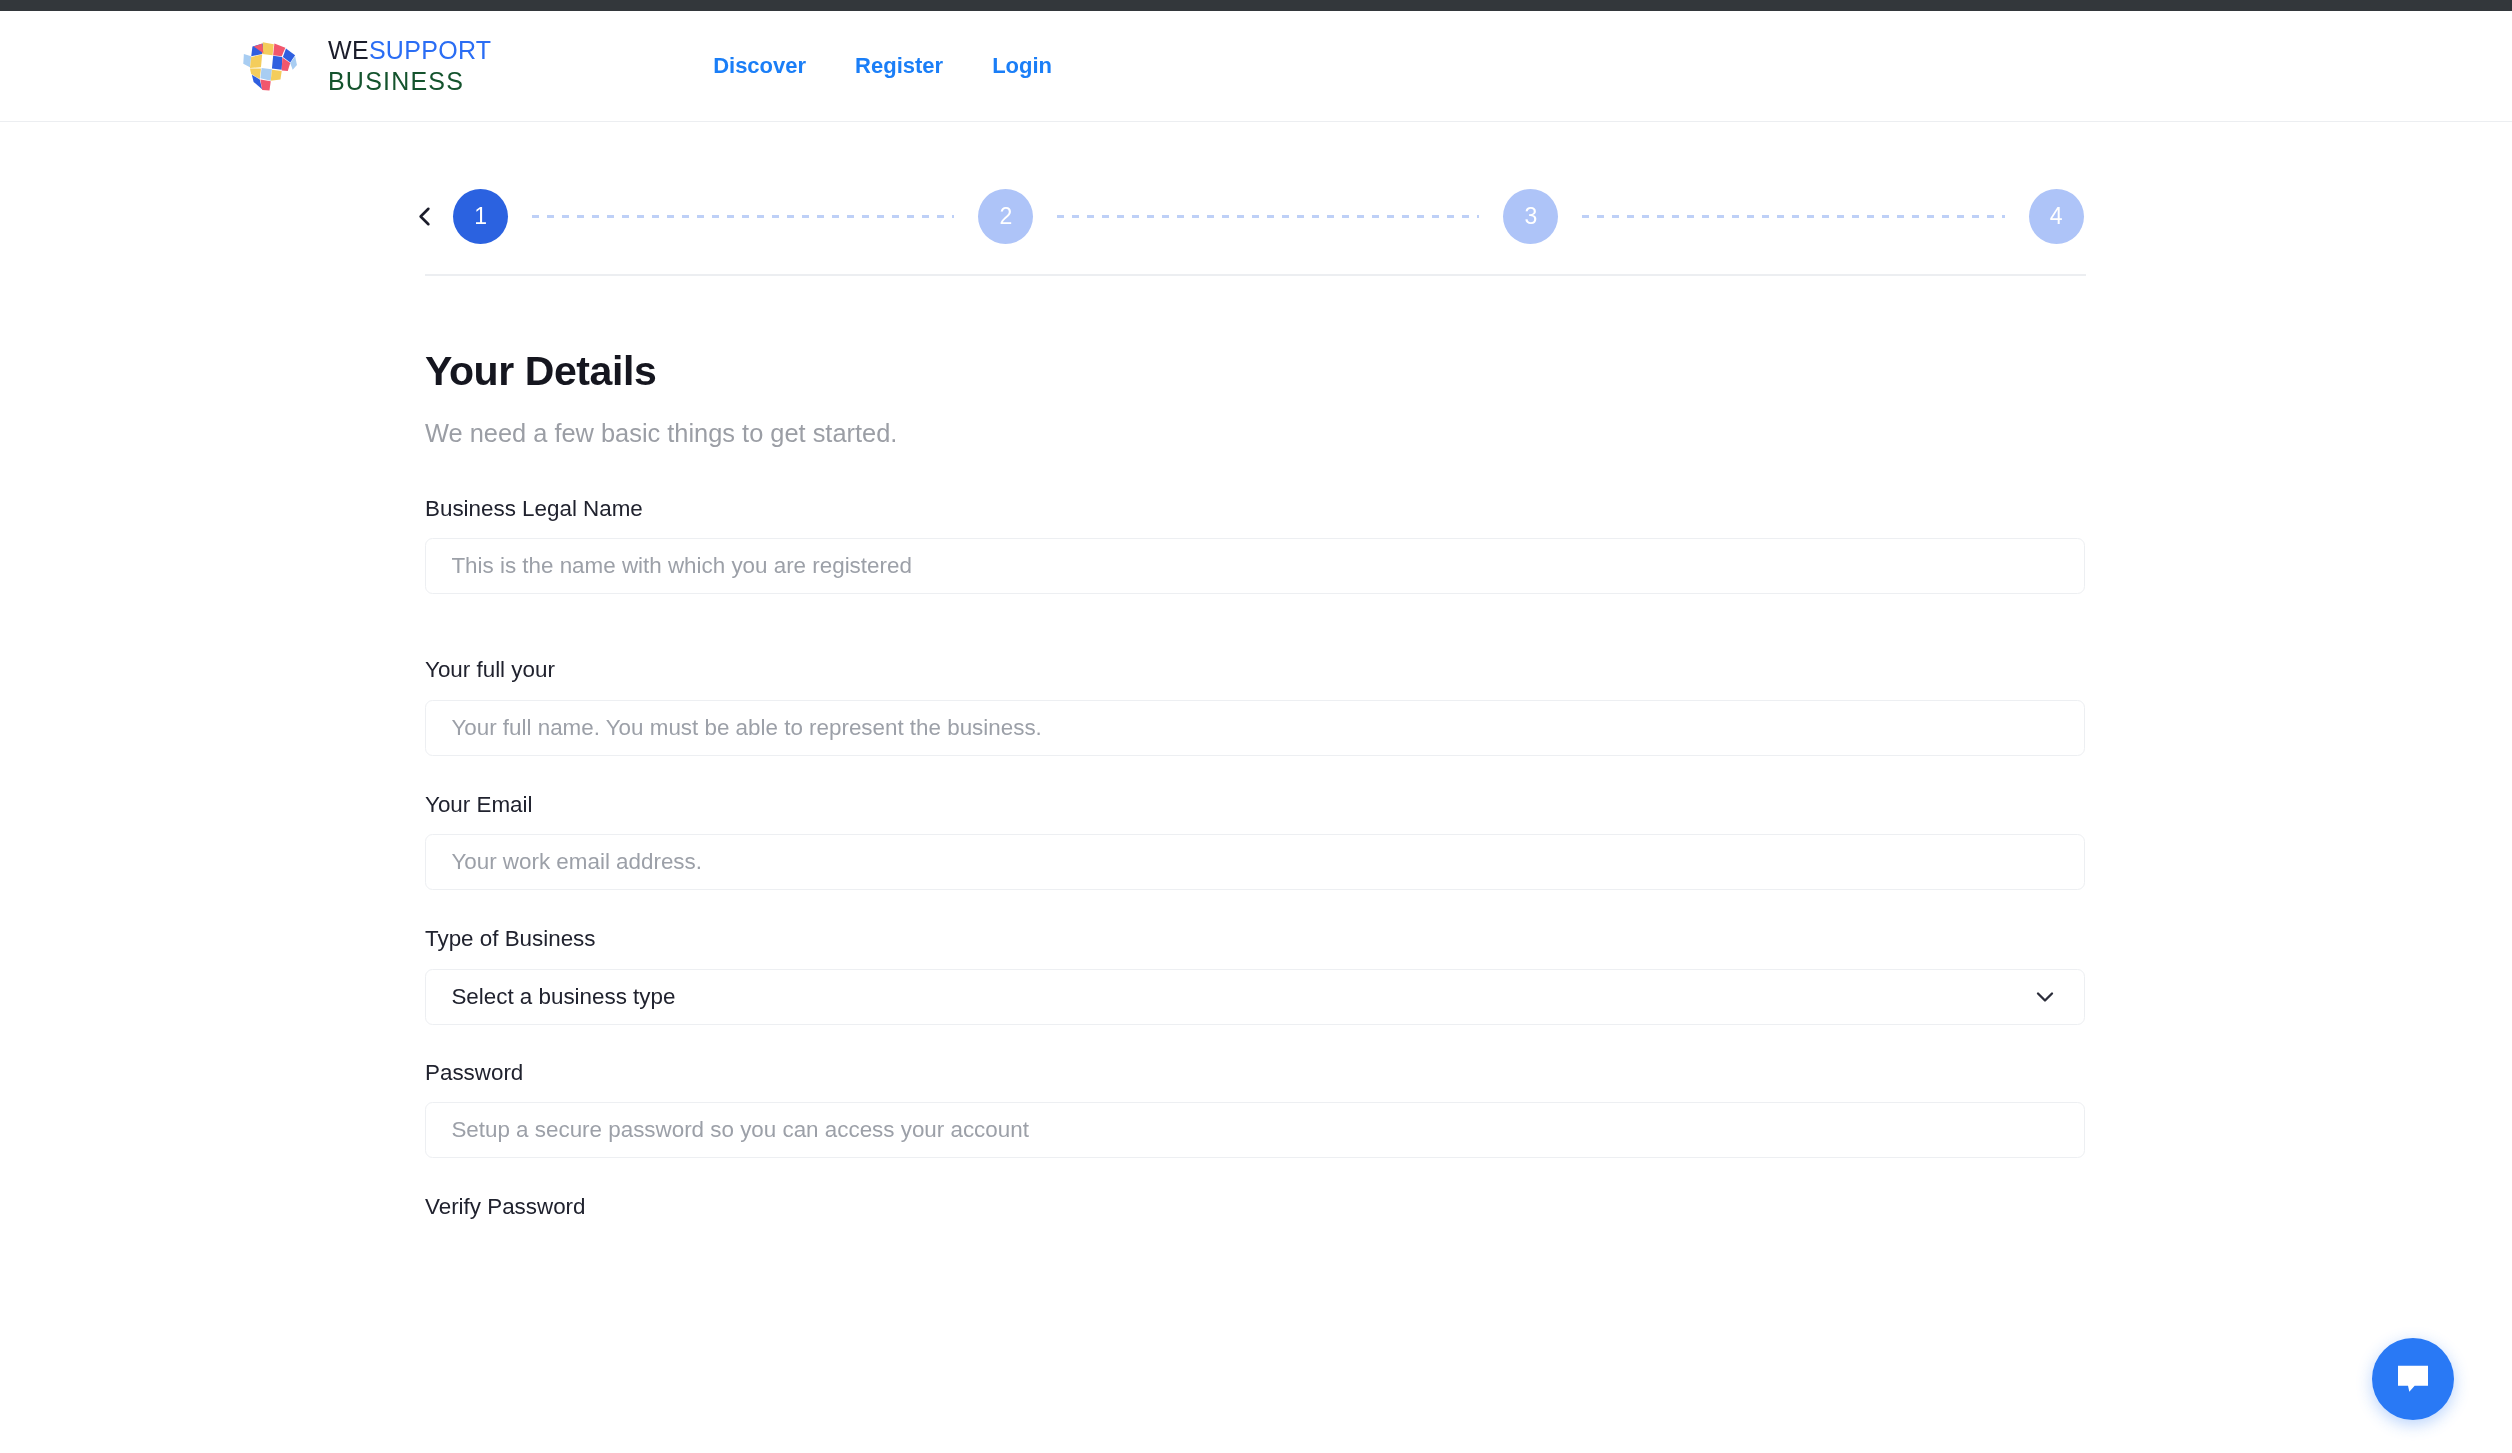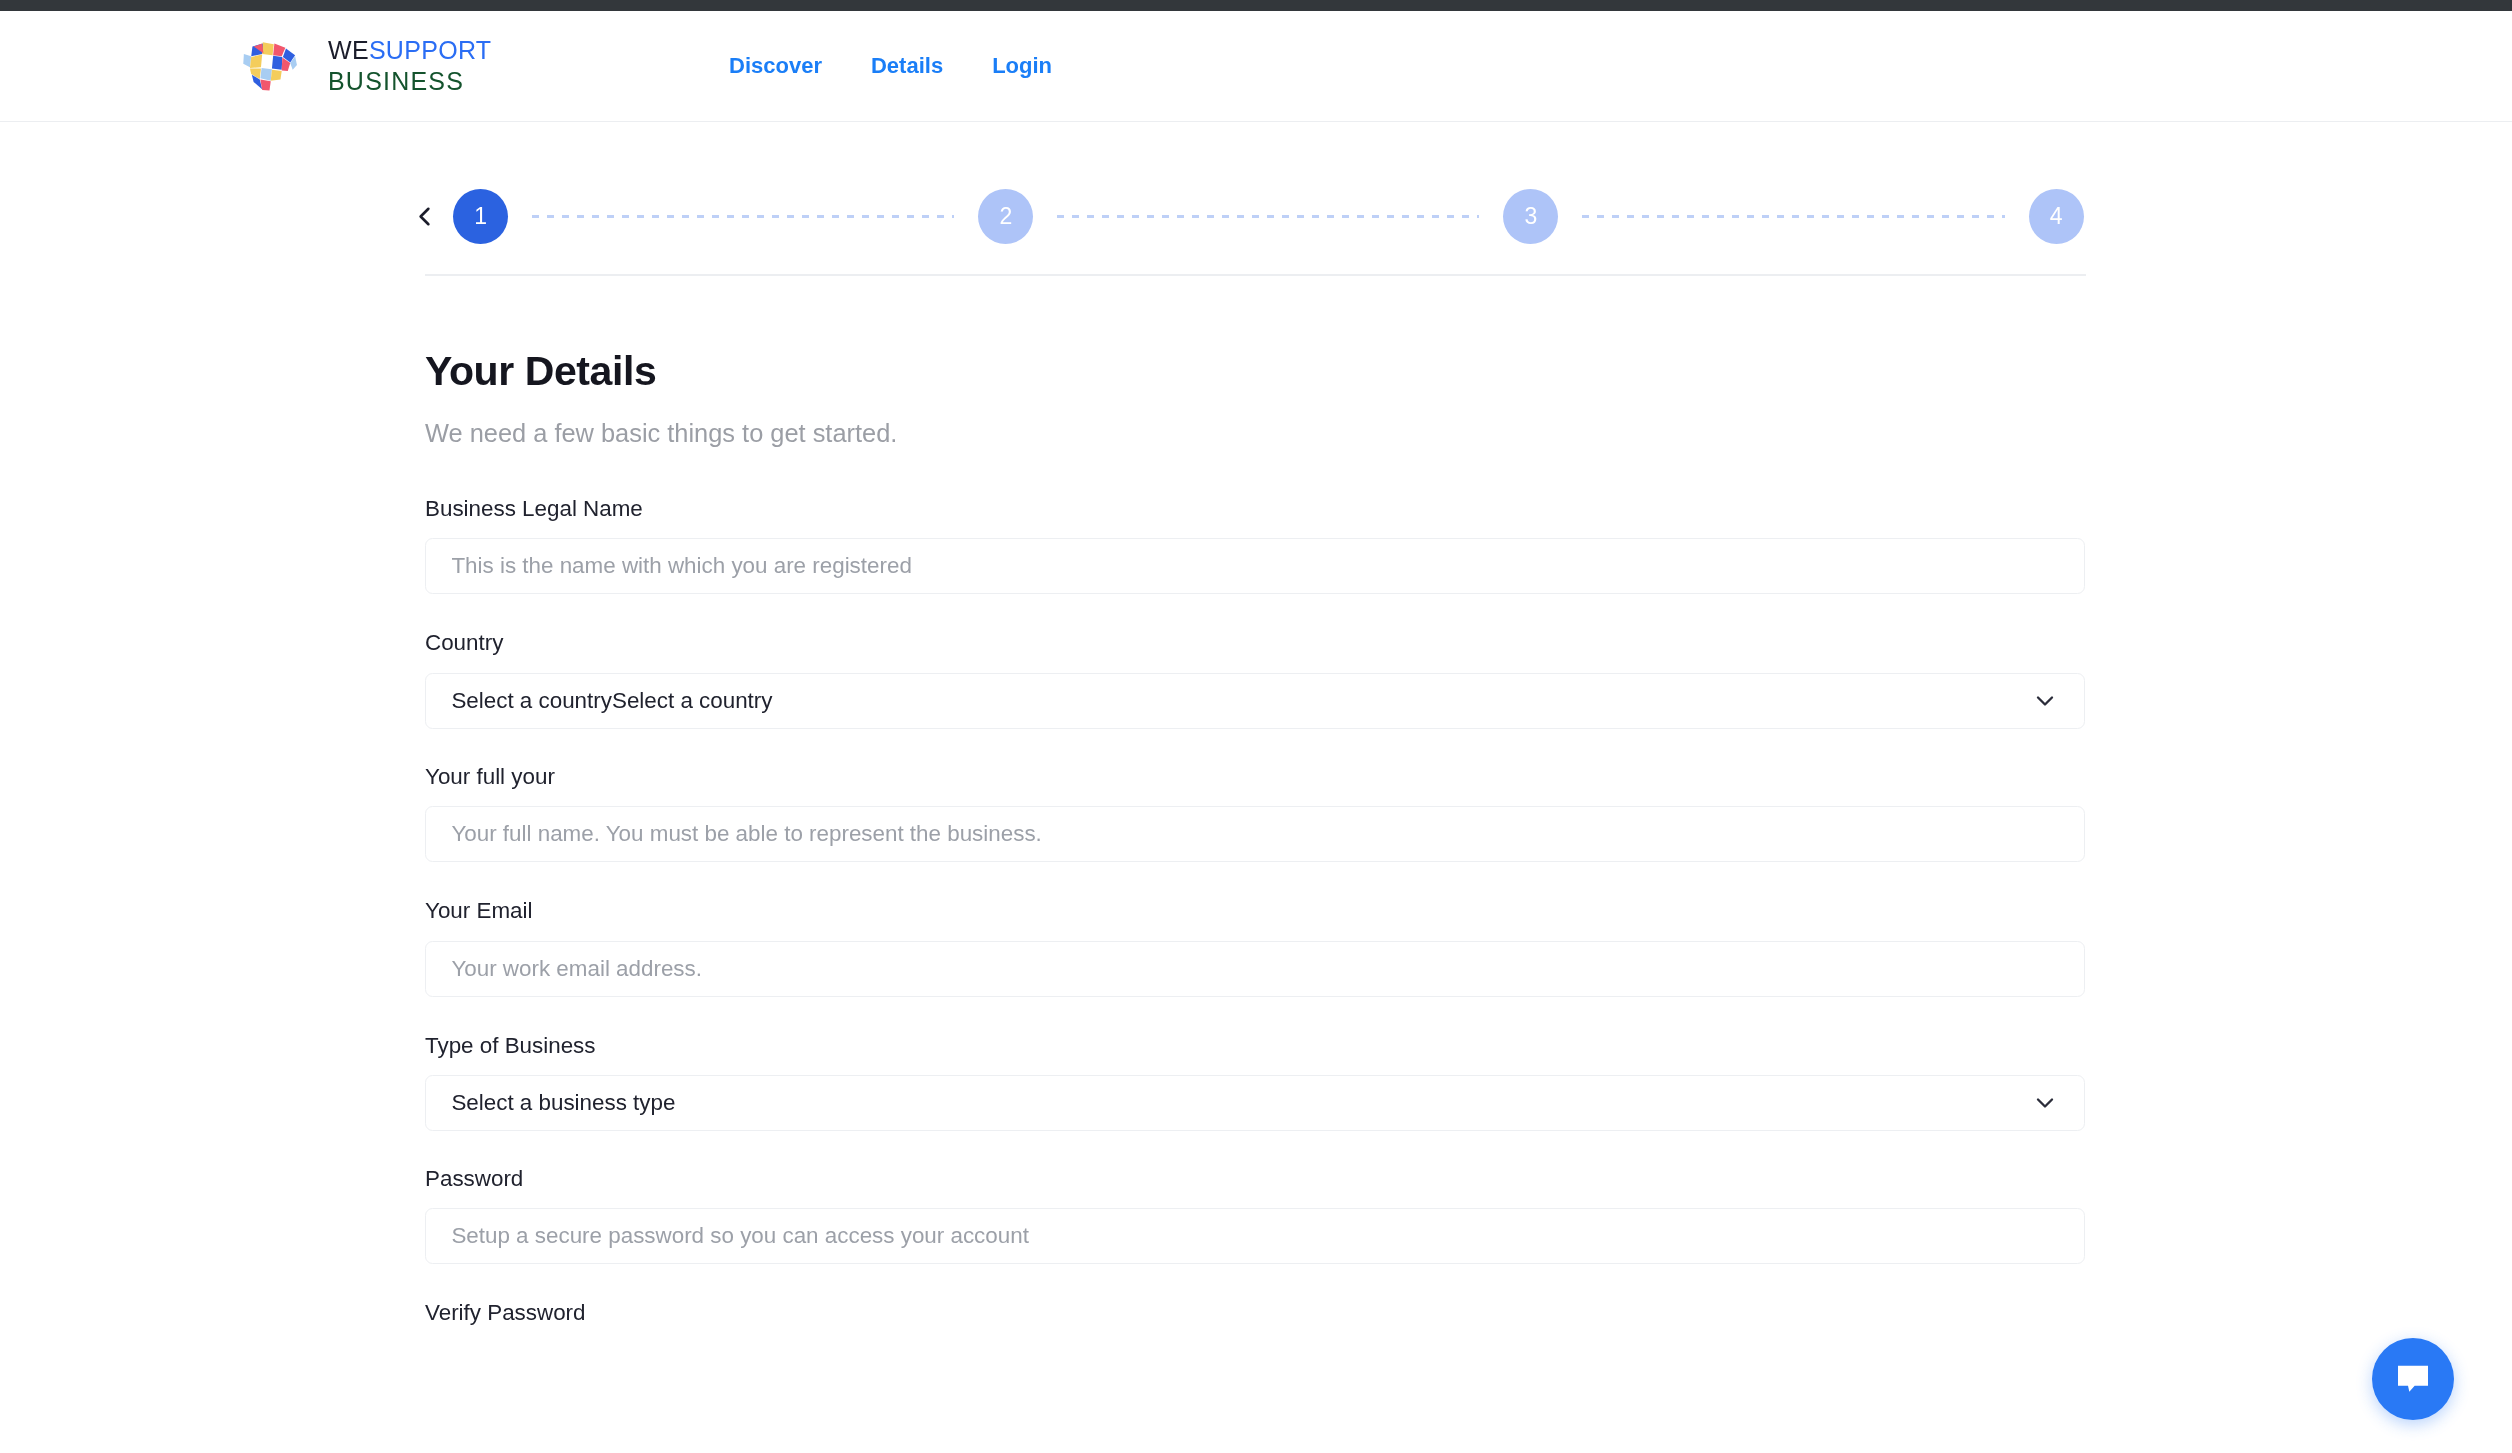--- a/index.html
+++ b/index.html
@@ -206,21 +206,21 @@
     <div class="brand-words">
       <div class="brand-line1">
         <span class="brand-we">WE</span><span class="brand-support">SUPPORT</span>
       </div>
       <div class="brand-line2">BUSINESS</div>
     </div>
   </div>
 
   <nav class="nav">
     <a href="#">Discover</a>
-    <a href="#">Details</a>
+    <a href="#">Register</a>
     <a href="#">Login</a>
   </nav>
 </header>
 
 <div class="page">
   <div class="content">
 
     <div class="stepper-wrap">
       <div class="stepper">
         <svg class="back-chevron" viewBox="0 0 24 24" fill="none" stroke="#1b1d2b" stroke-width="2" stroke-linecap="round" stroke-linejoin="round">
@@ -252,29 +252,20 @@
 
       <div class="field">
         <label class="field-label">Business Legal Name</label>
         <div class="control">
           <span class="placeholder">This is the name with which you are registered</span>
         </div>
       </div>
 
       <div class="gap-a"></div>
 
-      <div class="field">
-        <label class="field-label">Country</label>
-        <div class="control select">
-          <span class="value">Select a countrySelect a country</span>
-          <svg class="chev-down" viewBox="0 0 24 24" fill="none" stroke="#2b2d3a" stroke-width="2" stroke-linecap="round" stroke-linejoin="round">
-            <polyline points="6 9 12 15 18 9"></polyline>
-          </svg>
-        </div>
-      </div>
 
       <div class="gap-b"></div>
 
       <div class="field">
         <label class="field-label">Your full your</label>
         <div class="control">
           <span class="placeholder">Your full name. You must be able to represent the business.</span>
         </div>
       </div>
 

